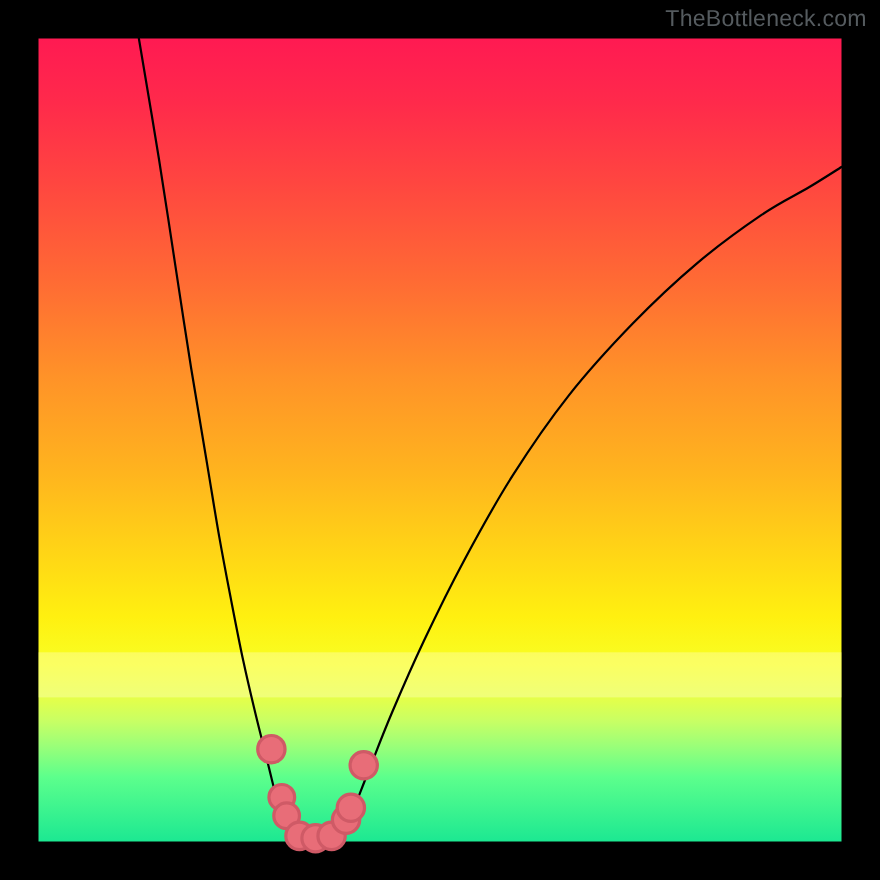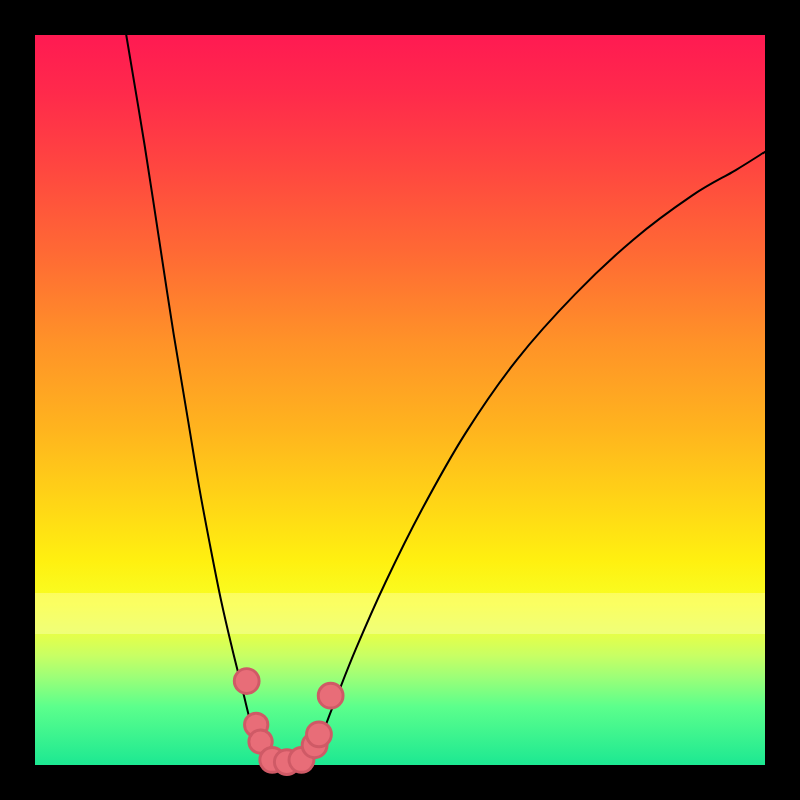--- a/index.html
+++ b/index.html
@@ -68,20 +68,21 @@
   .dot {
     fill: #e86d78;
     stroke: #cf5a66;
     stroke-width: 0.4;
   }
 </style>
 </head>
 <body>
 
 <div class="stage">
+  <div class="domain-label">TheBottleneck.com</div>
 
   <div class="plot">
     <div class="pale-band"></div>
 
     <svg class="curves" viewBox="0 0 100 100" preserveAspectRatio="none">
       <path id="left-curve" fill="none" stroke="#000000" stroke-width="2" vector-effect="non-scaling-stroke" d="M 12.5,0 C 12.95,2.6999999999999997 14.19,9.96 15,15 C 15.81,20.04 16.28,23.32 17,28 C 17.72,32.68 18.28,36.5 19,41 C 19.72,45.5 20.37,49.22 21,53 C 21.63,56.78 21.96,58.94 22.5,62 C 23.04,65.06 23.46,67.21 24,70 C 24.54,72.79 24.96,74.98 25.5,77.5 C 26.04,80.02 26.46,81.75 27,84 C 27.54,86.25 28.05,88.2 28.5,90 C 28.95,91.8 29.14,92.74 29.5,94 C 29.86,95.26 30.14,96.064 30.5,97 C 30.86,97.936 31.32,98.804 31.5,99.2" stroke-linecap="round" stroke-linejoin="round"></path>
       <path id="floor-curve" fill="none" stroke="#000000" stroke-width="2" vector-effect="non-scaling-stroke" d="M 31.5,99.2 C 31.77,99.272 32.46,99.50999999999999 33,99.6 C 33.54,99.69 33.96,99.7 34.5,99.7 C 35.04,99.7 35.46,99.69 36,99.6 C 36.54,99.50999999999999 37.23,99.272 37.5,99.2" stroke-linecap="round" stroke-linejoin="round"></path>
       <path id="right-curve" fill="none" stroke="#000000" stroke-width="2" vector-effect="non-scaling-stroke" d="M 37.5,99.2 C 37.77,98.714 38.37,97.886 39,96.5 C 39.63,95.114 40.1,93.75 41,91.5 C 41.9,89.25 42.74,86.97 44,84 C 45.26,81.03 46.38,78.42 48,75 C 49.62,71.58 51.02,68.69 53,65 C 54.98,61.31 56.66,58.19 59,54.5 C 61.34,50.81 63.3,47.92 66,44.5 C 68.7,41.08 71.12,38.47 74,35.5 C 76.88,32.53 79.12,30.43 82,28 C 84.88,25.57 87.48,23.71 90,22 C 92.52,20.29 94.2,19.58 96,18.5 C 97.8,17.42 99.28,16.45 100,16" stroke-linecap="round" stroke-linejoin="round"></path>
       <g id="dots">
           <circle cx="29" cy="88.5" r="1.7" class="dot"></circle>

